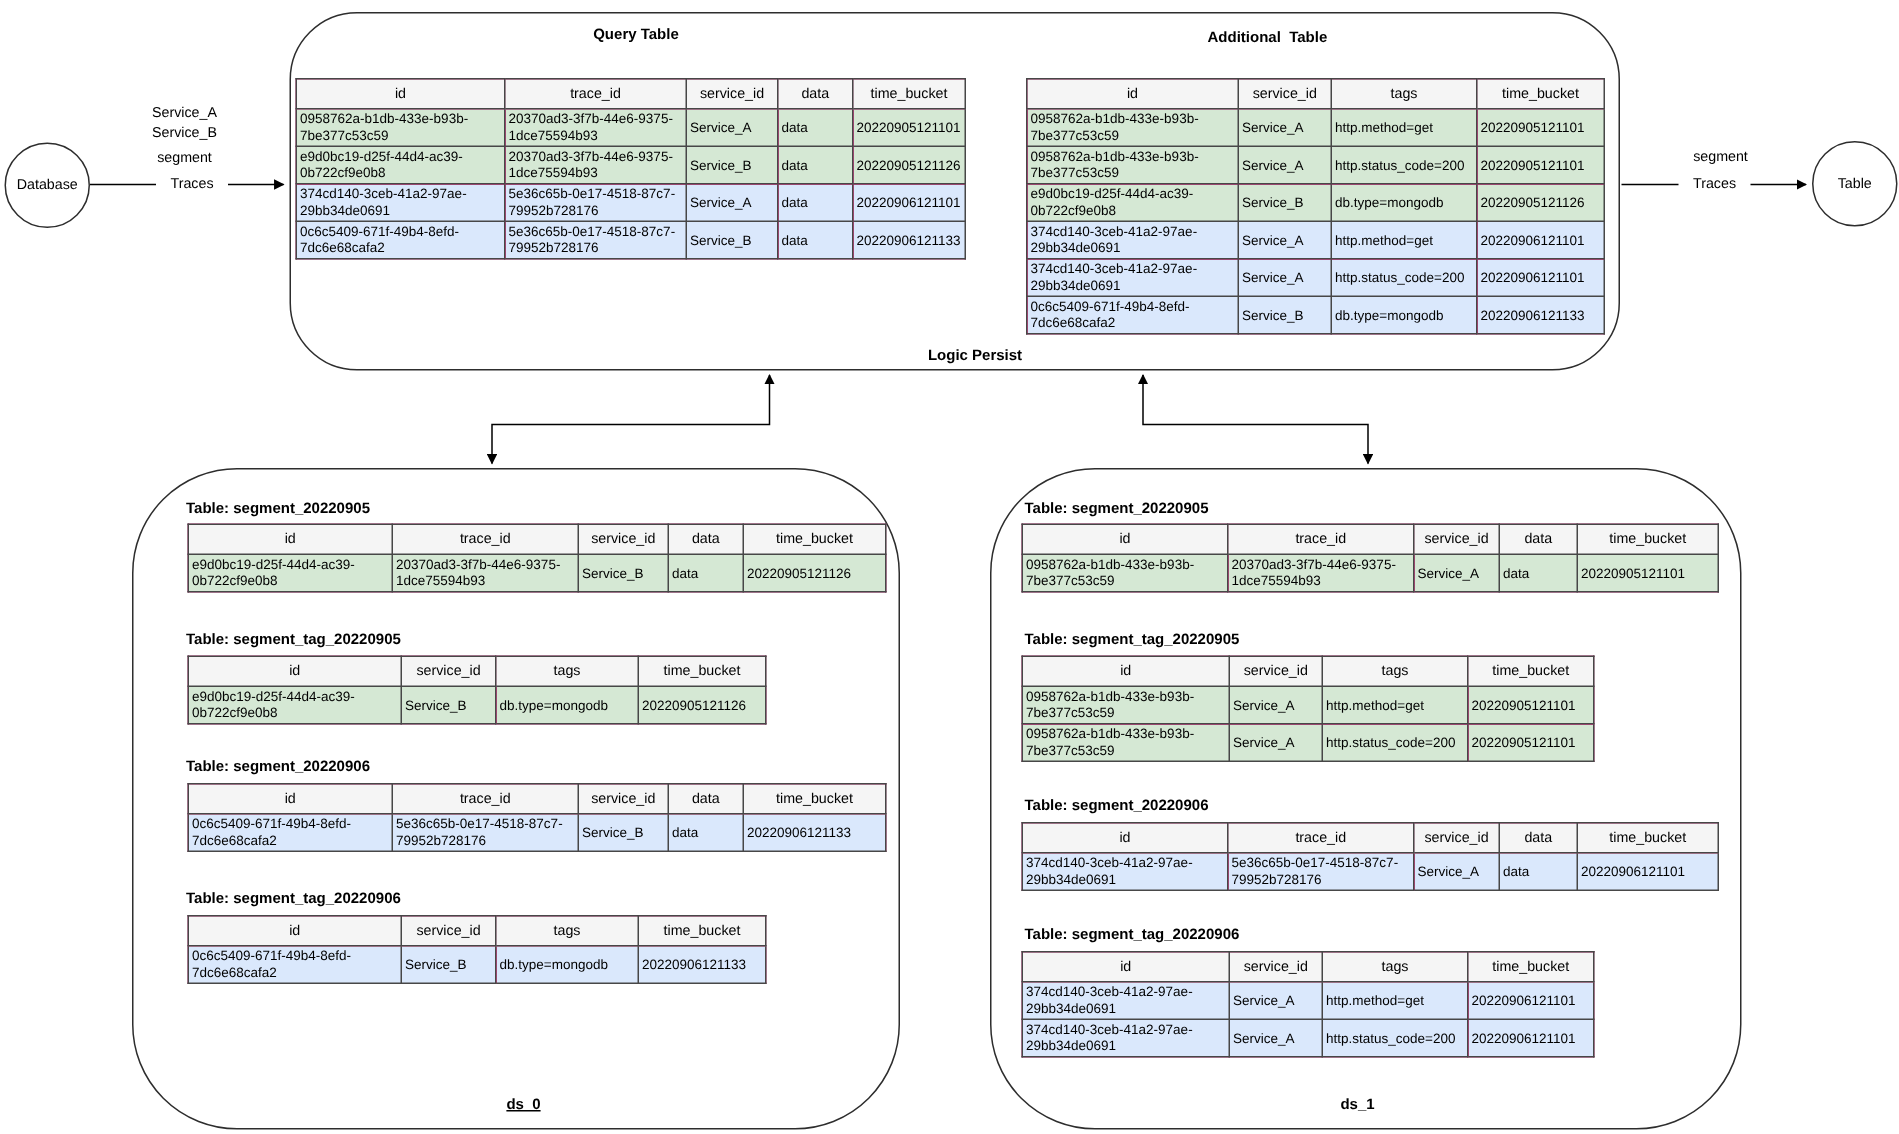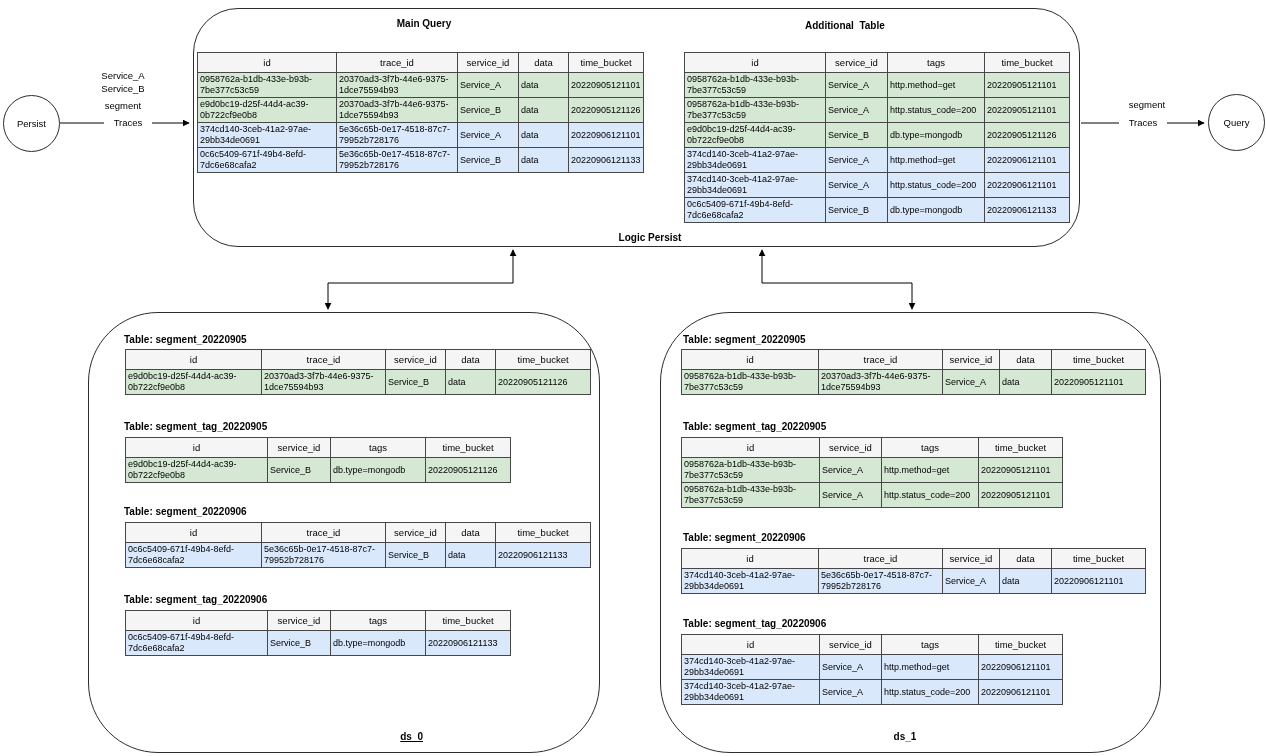--- a/index.html
+++ b/index.html
@@ -35,35 +35,35 @@
         <path d="M0,0 L10,5 L0,10 z" fill="#000"></path>
       </marker>
     </defs>
     <line x1="60" y1="123" x2="189" y2="123" stroke="#000" stroke-width="1" marker-end="url(#arr)"></line>
     <line x1="1081" y1="123" x2="1204" y2="123" stroke="#000" stroke-width="1" marker-end="url(#arr)"></line>
     <polyline points="513,250 513,283 328,283 328,309" fill="none" stroke="#000" stroke-width="1" marker-start="url(#arr)" marker-end="url(#arr)"></polyline>
     <polyline points="762,250 762,283 912,283 912,309" fill="none" stroke="#000" stroke-width="1" marker-start="url(#arr)" marker-end="url(#arr)"></polyline>
   </svg>
 
   <div class="circle" style="left:3px;top:95px;">
-    <span>Persist</span>
+    <span>Database</span>
   </div>
   <div class="circle" style="left:1208px;top:94px;">
-    <span>Query</span>
+    <span>Table</span>
   </div>
 
   <div class="elabel" style="left:84px;top:70px;width:78px;">Service_A</div>
   <div class="elabel" style="left:84px;top:83px;width:78px;">Service_B</div>
   <div class="elabel" style="left:84px;top:100px;width:78px;">segment</div>
   <div class="elabel online" style="left:104px;top:117px;width:46px;">Traces</div>
 
   <div class="elabel" style="left:1108px;top:99px;width:78px;">segment</div>
   <div class="elabel online" style="left:1119px;top:117px;width:46px;">Traces</div>
 
-  <div class="cap" style="left:354px;top:17px;width:140px;text-align:center;">Main Query</div>
+  <div class="cap" style="left:354px;top:17px;width:140px;text-align:center;">Query Table</div>
   <div class="cap" style="left:805px;top:19px;width:160px;text-align:left;">Additional  Table</div>
   <div class="cap" style="left:202px;top:24px;">
     <div>Logic Table:</div>
     <div>segment</div>
   </div>
   <div class="cap" style="left:686px;top:28px;">
     <div>Logic Table:</div>
     <div>segment_tag</div>
   </div>
   <div class="cap" style="left:575px;top:231px;width:150px;text-align:center;">Logic Persist</div>
@@ -274,21 +274,21 @@
       <tbody>
         <tr style="background: rgb(218, 232, 252);">
           <td>0c6c5409-671f-49b4-8efd-7dc6e68cafa2</td>
           <td>Service_B</td>
           <td>db.type=mongodb</td>
           <td>20220906121133</td>
         </tr>
       </tbody>
     </table>
 
-  <div class="cap" style="left:343px;top:730px;width:80px;text-align:right;text-decoration:underline;">ds_0</div>
+  <div class="cap" style="left:309px;top:730px;width:80px;text-align:center;text-decoration:underline;">ds_0</div>
 
   <div class="cap" style="left:683px;top:333px;">Table: segment_20220905</div>
   <table class="tbl" style="left:681px;top:349px;">
       <colgroup>
         <col style="width: 137px;">
         <col style="width: 124px;">
         <col style="width: 57px;">
         <col style="width: 52px;">
         <col style="width: 94px;">
       </colgroup>

